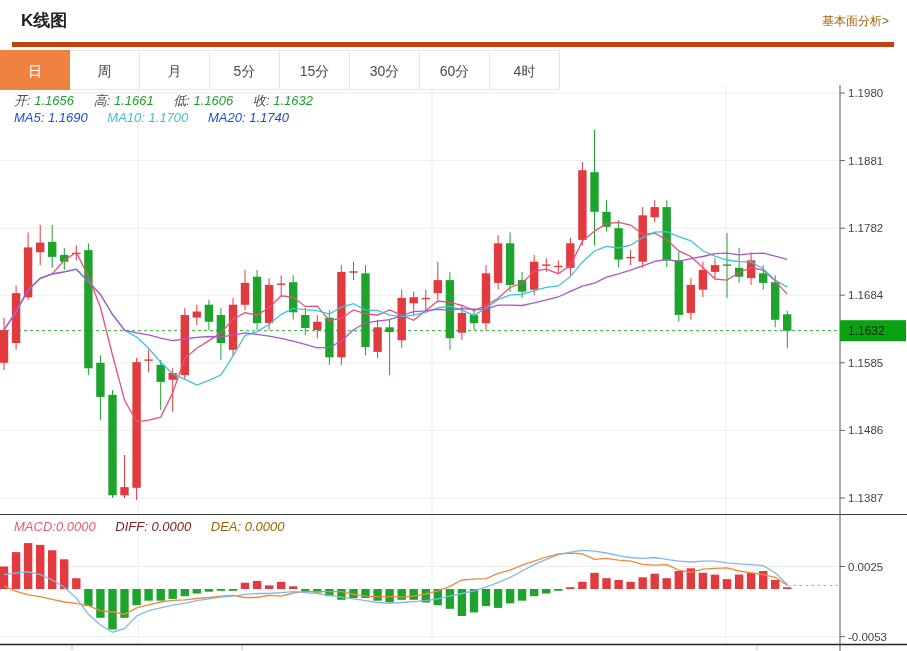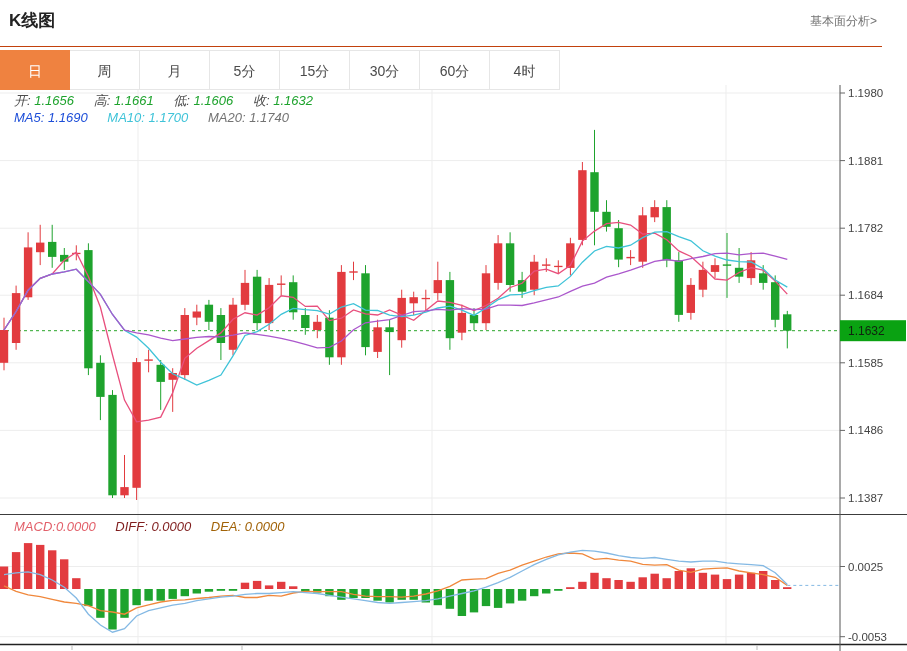--- a/index.html
+++ b/index.html
@@ -1,40 +1,40 @@
 <!DOCTYPE html>
 <html><head>
 <meta charset="utf-8">
 <style>
   * { margin:0; padding:0; box-sizing:border-box; }
   body { font-family: "Liberation Sans", "DejaVu Sans", sans-serif; background:#fff; }
   #app { position:relative; width:907px; height:651px; background:#fff; overflow:hidden; }
 
   #chart-svg { position:absolute; left:0; top:0; width:907px; height:651px; }
 
-  .header { position:absolute; left:0; top:0; width:882px; height:47px; background:#fff; border-bottom:1px solid #c2410c; }
+  .header { position:absolute; left:12px; top:0; width:882px; height:47px; background:#fff; border-bottom:5px solid #c2410c; }
   .page-title { position:absolute; left:9px; top:9px; font-size:17px; font-weight:bold; color:#222; }
-  .header-link { position:absolute; right:5px; top:13px; font-size:12px; color:#737373; cursor:pointer; }
+  .header-link { position:absolute; right:5px; top:13px; font-size:12px; color:#a16207; cursor:pointer; }
 
   .tabbar { position:absolute; left:0; top:50px; height:40px; display:flex; background:#fff; }
   .tab { width:70px; height:40px; line-height:40px; text-align:center; font-size:14px; color:#4a4a4a;
          border:1px solid #e6e6e6; border-left:none; background:#fff; cursor:pointer; }
   .tab:first-child { border-left:1px solid #e6e6e6; }
   .tab.active { background:#ef8240; border-color:#ef8240; color:#fff; }
 
   .legend-row { position:absolute; font-size:13px; white-space:nowrap; }
   .legend-ohlc { left:14px; top:92px; }
   .legend-ma { left:14px; top:110px; }
   .legend-macd { left:14px; top:519px; }
   .legend-row .item { margin-right:16px;font-style:italic; }
   .lab { color:#4c4c4c; }
   .val-green { color:#1ea32d; }
   .ma5 { color:#1d4ed8; }
   .ma10 { color:#3fc3d8;text-align:right; }
-  .ma20 { color:#737373; }
+  .ma20 { color:#1d4ed8; }
   .c-macd { color:#e2606a; }
   .c-diff { color:#7f1d1d; }
   .c-dea { color:#a16207; }
 </style>
 </head>
 <body>
 
 <div id="app">
 
   <svg id="chart-svg" xmlns="http://www.w3.org/2000/svg" viewBox="0 0 907 651">

